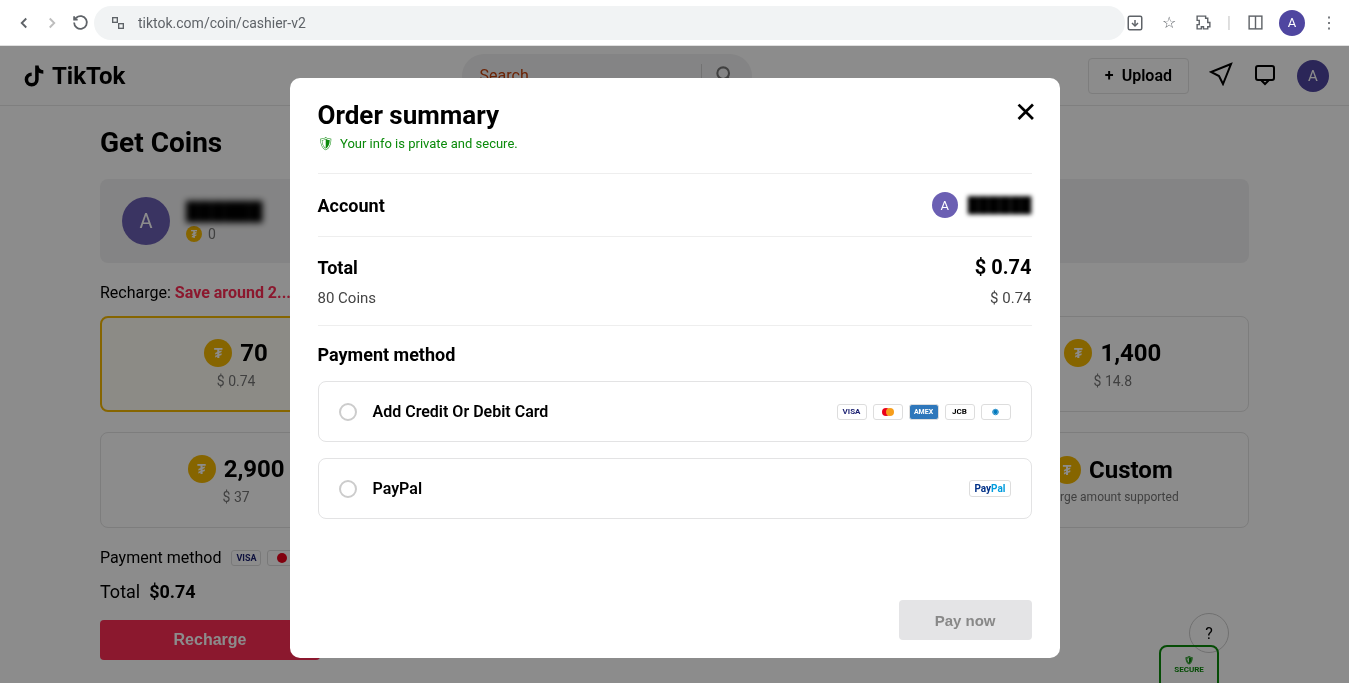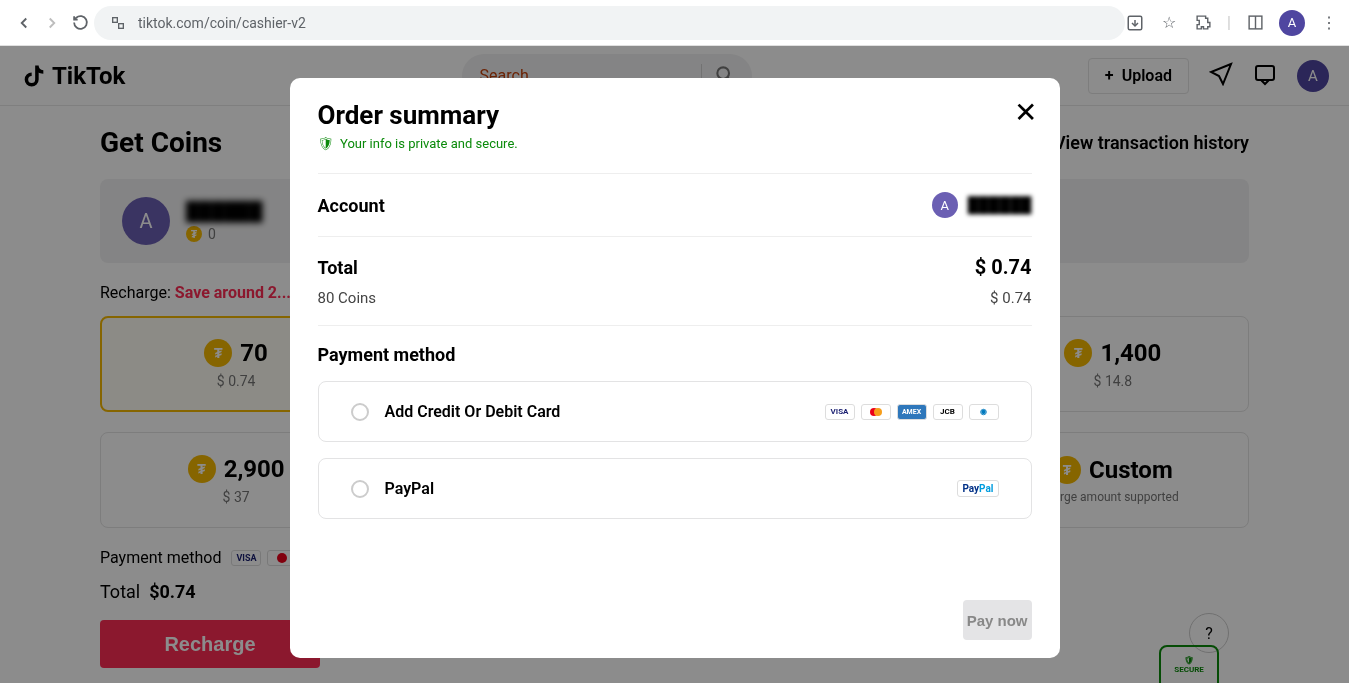--- a/index.html
+++ b/index.html
@@ -43,47 +43,47 @@
 .coin-card.selected { border: 2px solid #f5b800; background: #fffef5; }
 .coin-card .c-top { display:flex;align-items:center;gap:8px; font-size:24px;font-weight:700; }
 .coin-card .c-top .coin-icon { width:28px;height:28px;font-size:14px; }
 .coin-card .c-price { color:#767676; font-size:14px; }
 .coin-card .c-sub { color:#767676; font-size:12px; }
 .pm-row { display:flex; align-items:center; gap:10px; font-size:16px; margin-bottom:14px; }
 .card-icons { display:flex; gap:6px; }
 .card-chip { width:30px;height:16px;border-radius:3px;border:1px solid #ddd;display:inline-flex;align-items:center;justify-content:center;font-size:9px;font-weight:700; }
 .total-row { font-size:18px; margin-bottom:18px; }
 .total-row .amt { font-weight:700; }
-.recharge-btn { background:#fe2c55; color:#fff; font-weight:700; font-size:20px; border:none; border-radius:4px; height:48px; width:220px; cursor:pointer; }
+.recharge-btn { background:#fe2c55; color:#fff; font-weight:700; font-size:16px; border:none; border-radius:4px; height:40px; width:220px; cursor:pointer; }
 .help-fab { position:fixed; right:120px; bottom:30px; width:40px;height:40px;border-radius:50%;border:1px solid #ccc;display:flex;align-items:center;justify-content:center; background:#fff; }
 .secure-badge { position:fixed; right:130px; bottom:-2px; width:60px;height:40px;border:2px solid #0a8a0a;border-radius:8px 8px 0 0;display:flex;flex-direction:column;align-items:center;justify-content:center;font-size:8px;font-weight:700;color:#0a8a0a; }
 
 
 .overlay { position:fixed; top:46px; left:0; right:0; bottom:0; background:rgba(0,0,0,0.45); display:flex; justify-content:center; }
 .modal { width:770px; background:#fff; border-radius:10px; margin-top:32px; max-height:580px; display:flex; flex-direction:column; position:relative; }
 .modal-header { padding:22px 28px 14px; }
 .modal-title { font-size:26px; font-weight:700; margin-bottom:6px; }
 .secure-line { color:#0a8a0a; font-size:13px; display:flex; align-items:center; gap:6px; }
 .close-btn { position:absolute; top:18px; right:22px; font-size:28px; cursor:pointer; background:none; border:none; }
 .modal-body { padding: 8px 28px 0; overflow-y:auto; flex:1; }
 .m-section { border-top:1px solid #eee; padding: 18px 0; }
 .m-row { display:flex; justify-content:space-between; align-items:center; }
 .m-label { font-size:18px; font-weight:700; }
 .m-acct-right { display:flex; align-items:center; gap:10px; }
 .m-acct-right .av-sm { width:26px;height:26px;border-radius:50%;background:#6b5fb3;color:#fff;display:flex;align-items:center;justify-content:center;font-size:13px; }
 .m-acct-right .name { filter: blur(2px); font-weight:700; font-size:15px; }
 .m-total-amt { font-size:20px; font-weight:700; }
 .m-sub-row { display:flex; justify-content:space-between; color:#444; font-size:15px; margin-top:10px; }
-.pm-option { border:1px solid #e3e3e4; border-radius:8px; padding:20px 32px; display:flex; align-items:center; gap:16px; margin-bottom:16px; cursor:pointer; }
+.pm-option { border:1px solid #e3e3e4; border-radius:8px; padding:20px 20px; display:flex; align-items:center; gap:16px; margin-bottom:16px; cursor:pointer; }
 .pm-radio { width:18px;height:18px;border:2px solid #ccc;border-radius:50%; }
 .pm-label { font-size:16px; font-weight:600; }
 .pm-cards-right { margin-left:auto; display:flex; gap:6px; }
 .paypal-badge { border:1px solid #ddd; border-radius:3px; padding:2px 4px; font-size:10px; font-weight:700; }
 .modal-footer { padding: 18px 28px; display:flex; justify-content:flex-end; }
-.pay-btn { background:#e4e4e6; color:#888; font-weight:600; font-size:15px; border:none; border-radius:4px; height:40px; padding:0 4px; cursor:not-allowed; }
+.pay-btn { background:#e4e4e6; color:#888; font-weight:600; font-size:15px; border:none; border-radius:4px; height:40px; padding:0 36px; cursor:not-allowed; }
 .modal-body::-webkit-scrollbar { width:8px; }
 .modal-body::-webkit-scrollbar-thumb { background:#ccc; border-radius:4px; }
 </style>
 </head>
 <body>
 
 <div class="browser-chrome">
   <div class="nav-btn">
       <svg width="18" height="18" viewBox="0 0 24 24" fill="none" stroke="currentColor" stroke-width="2.5">
         <polyline points="15 18 9 12 15 6"></polyline>
@@ -163,21 +163,20 @@
           <rect x="3" y="4" width="18" height="14" rx="2"></rect>
           <polyline points="8 18 12 22 16 18"></polyline>
         </svg></span>
     <div class="header-avatar">A</div>
   </div>
 </div>
 
 <div class="main-page">
   <div class="page-title-row">
     <div class="page-title">Get Coins</div>
-    <div class="history-link">View transaction history</div>
   </div>
   <div class="account-card">
     <div class="av">A</div>
     <div>
       <div class="name">██████</div>
       <div class="coin-row">
           <span class="coin-icon">₮</span>
           <span>0</span>
         </div>
     </div>

